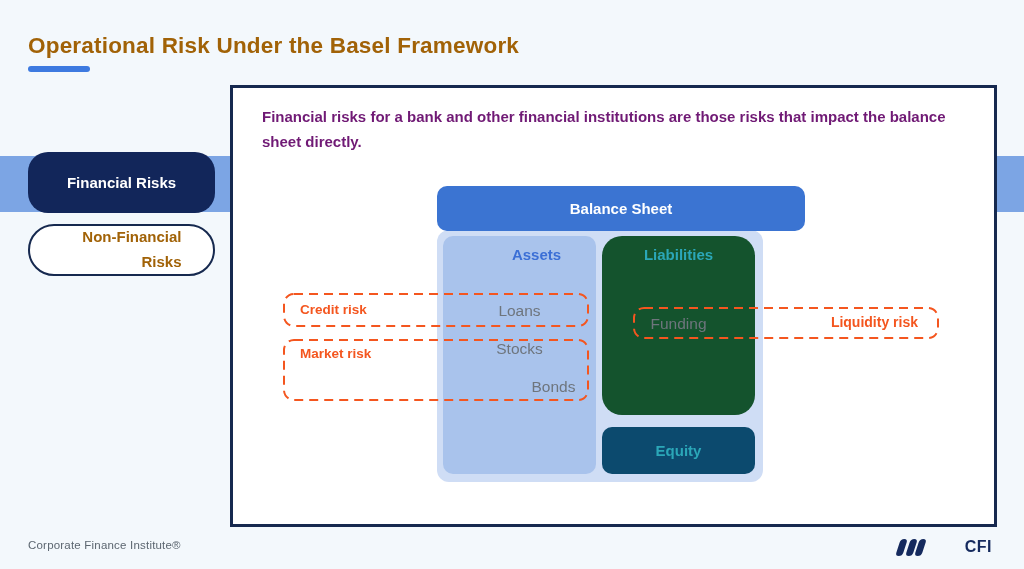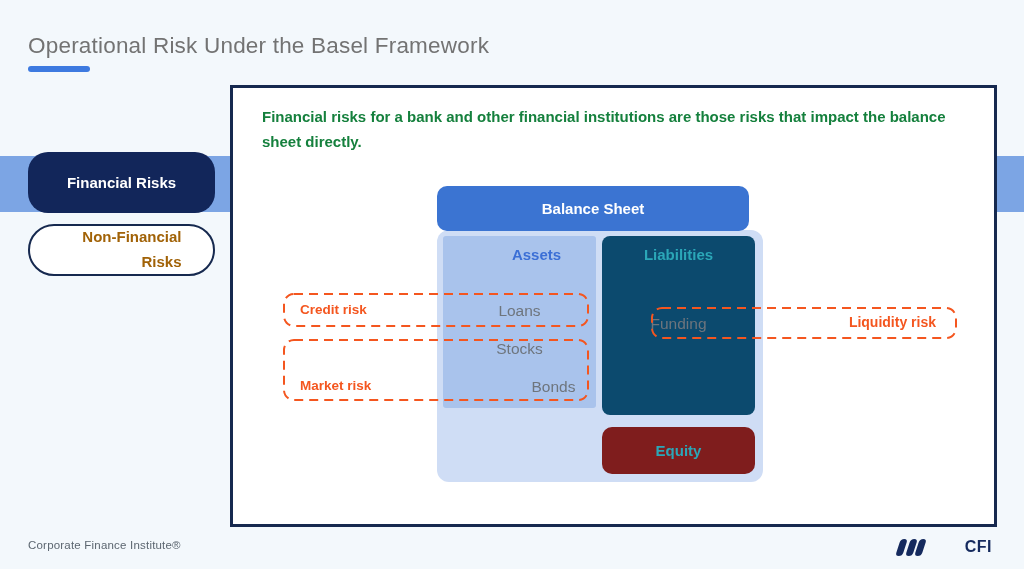--- a/index.html
+++ b/index.html
@@ -1,22 +1,22 @@
 <!DOCTYPE html>
 <html><head>
 <meta charset="utf-8">
 <style>
   * { margin:0; padding:0; box-sizing:border-box; }
   html,body { width:1024px; height:569px; }
   body { font-family:"Liberation Sans", sans-serif; background:#f3f8fc; overflow:hidden; }
   .slide { position:relative; width:1024px; height:569px; background:#f3f8fc; }
 
   
-  .title { position:absolute; left:28px; top:33px; font-size:22.5px; font-weight:normal;
-           color:#737373; letter-spacing:0.2px; }
+  .title { position:absolute; left:28px; top:33px; font-size:22.5px; font-weight:bold;
+           color:#a16207; letter-spacing:0.2px; }
   .title-underline { position:absolute; left:28px; top:66px; width:62px; height:6px;
            border-radius:3px; background:#3d7ae0; }
 
   
   .band { position:absolute; left:0; top:156px; width:1024px; height:56px;
           background:#7ca5e4; z-index:1; }
 
   
   .pill { position:absolute; left:28px; width:187px; display:flex; align-items:center;
           justify-content:center; text-align:right; font-weight:bold; font-size:15px;
@@ -24,34 +24,34 @@
   .pill-financial { top:152px; height:61px; background:#12265a; color:#ffffff;
           border-radius:20px; }
   .pill-nonfinancial { top:224px; height:52px; background:#ffffff; color:#a16207;
           border:2.5px solid #16294f; border-radius:26px; line-height:1.65; }
   .pill-nonfinancial .wrap-inner { width:120px; }
 
   
   .panel { position:absolute; left:230px; top:85px; width:767px; height:442px;
            background:#ffffff; border:3px solid #16294f; z-index:2; }
   .desc { position:absolute; left:262px; top:105px; width:700px; font-size:15px;
-          font-weight:bold; color:#15803d; line-height:1.65; z-index:4; }
+          font-weight:bold; color:#701a75; line-height:1.65; z-index:4; }
 
   
-  .bs-header { position:absolute; left:437px; top:186px; width:312px; height:45px;
+  .bs-header { position:absolute; left:437px; top:186px; width:368px; height:45px;
           background:#3b74d2; border-radius:10px; color:#ffffff; font-weight:bold;
           font-size:15px; text-align:center; line-height:45px; z-index:5; }
   .bs-container { position:absolute; left:437px; top:230px; width:326px; height:252px;
           background:#cfddf5; border-radius:12px; z-index:4; }
-  .col-assets { position:absolute; left:443px; top:236px; width:153px; height:172px;
-          background:#a9c3ec; border-radius:3px; z-index:5;padding-left:34px; }
+  .col-assets { position:absolute; left:443px; top:236px; width:153px; height:238px;
+          background:#a9c3ec; border-radius:10px; z-index:5;padding-left:34px; }
   .col-liabilities { position:absolute; left:602px; top:236px; width:153px; height:179px;
-          background:#0c4a6e; border-radius:8px; z-index:5; }
+          background:#14532d; border-radius:20px; z-index:5; }
   .box-equity { position:absolute; left:602px; top:427px; width:153px; height:47px;
-          background:#7f1d1d; border-radius:10px; z-index:5; display:flex;
+          background:#0c4a6e; border-radius:10px; z-index:5; display:flex;
           align-items:center; justify-content:center; }
   .col-title { width:100%; text-align:center; font-weight:bold; font-size:15px;
           padding-top:10px; }
   .assets-title { color:#3b6fd6; }
   .liabilities-title { color:#2ba7b8; }
   .equity-title { color:#2ba7b8; font-weight:bold; font-size:15px; }
   .bs-item { position:absolute; width:153px; text-align:center; font-size:15.5px;
           color:#6e757d; z-index:6; }
   .item-loans { left:443px; top:302px; }
   .item-stocks { left:443px; top:340px; }
@@ -59,22 +59,22 @@
   .item-funding { left:602px; top:315px; }
 
   
   .risk-box { position:absolute; z-index:7; }
   .risk-box svg { display:block; }
   .risk-label { position:absolute; font-weight:bold; font-size:13.5px; color:#f4561f;
           white-space:nowrap; }
   .risk-credit { left:282px; top:292px; }
   .risk-credit .risk-label { left:18px; top:10px; }
   .risk-market { left:282px; top:338px; }
-  .risk-market .risk-label { left:18px; top:40px; }
-  .risk-liquidity { left:650px; top:306px; }
+  .risk-market .risk-label { left:18px; top:8px; }
+  .risk-liquidity { left:632px; top:306px; }
   .risk-liquidity .risk-label { right:22px; top:8px; font-size:14px; }
 
   
   .footer-text { position:absolute; left:28px; top:539px; font-size:11.5px;
           color:#5c6670; letter-spacing:0.2px; }
   .logo { position:absolute; right:32px; top:536px; display:flex; align-items:center;
           height:22px; }
   .logo-bars { display:flex; align-items:center; margin-right:6px; }
   .logo-bar { width:7px; height:17px; background:#152a5e; border-radius:3.5px;
           transform:skewX(-18deg); margin-right:2.5px; }

